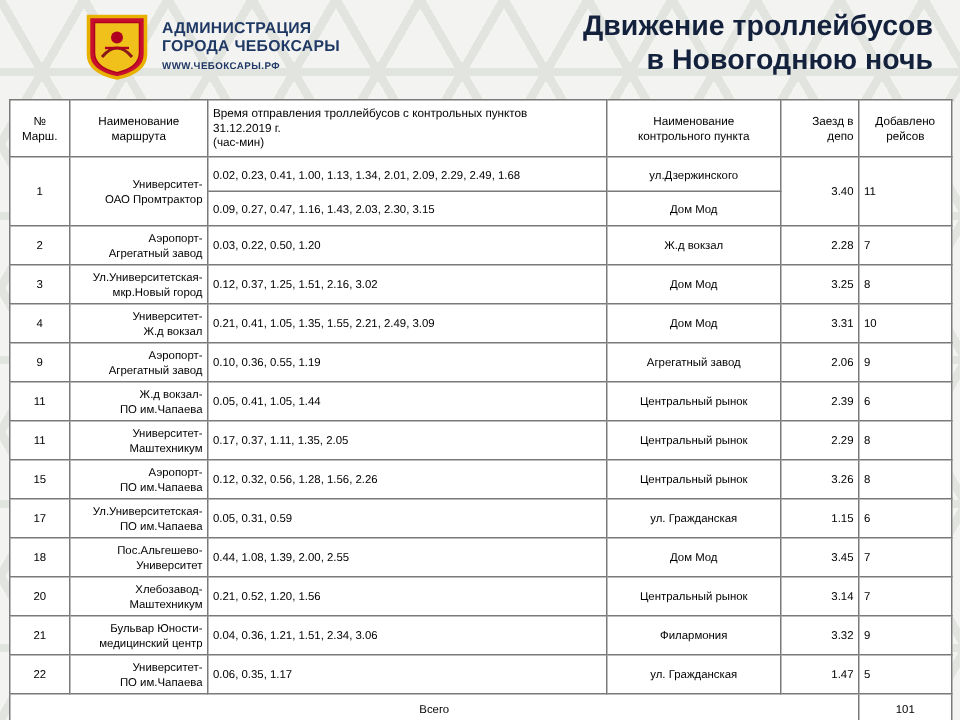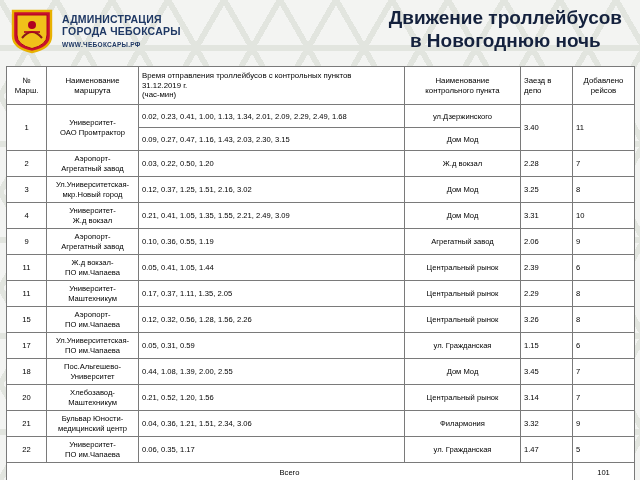--- a/index.html
+++ b/index.html
@@ -27,20 +27,21 @@
   }
 
   
   .header {
     position: relative;
     z-index: 2;
     height: 66px;
     display: flex;
     align-items: flex-start;
     padding: 6px 14px 0 10px;
+    margin-left: 46px;
   }
   .crest {
     width: 44px; height: 46px;
     flex: 0 0 44px;
     margin-top: 2px;
     position: relative;
   }
   .crest svg { display:block; }
 
   .org {
@@ -58,21 +59,21 @@
   .org .l3 {
     font-size: 6.5px;
     font-weight: bold;
     color: #1f3864;
     margin-top: 4px;
     letter-spacing: .3px;
   }
 
   .title {
     margin-left: auto;
-    text-align: center;
+    text-align: right;
     padding-right: 4px;
   }
   .title .t1, .title .t2 {
     font-size: 19px;
     font-weight: bold;
     color: #14213d;
     line-height: 1.22;
     white-space: nowrap;
   }
 
@@ -97,24 +98,24 @@
   }
   thead th {
     background: #ffffff;
     text-align: center;
     font-weight: normal;
     line-height: 1.25;
     height: 38px;
     font-size: 7.8px;
   }
   .c-num   { width: 40px;  text-align: center; }
-  .c-route { width: 92px;  text-align: center; line-height: 1.2; }
+  .c-route { width: 92px;  text-align: right; line-height: 1.2; }
   .c-times { width: 266px; text-align: left; }
   .c-point { width: 116px; text-align: center; }
-  .c-depot { width: 52px;  text-align: left; }
+  .c-depot { width: 52px;  text-align: right; }
   .c-added { width: 62px;  }
 
   tbody td { height: 23px; }
   tbody tr.tall td { height: 26px; }
 
   .sub { line-height: 1.22; }
 
   .totals td {
     text-align: center;
     height: 20px;

